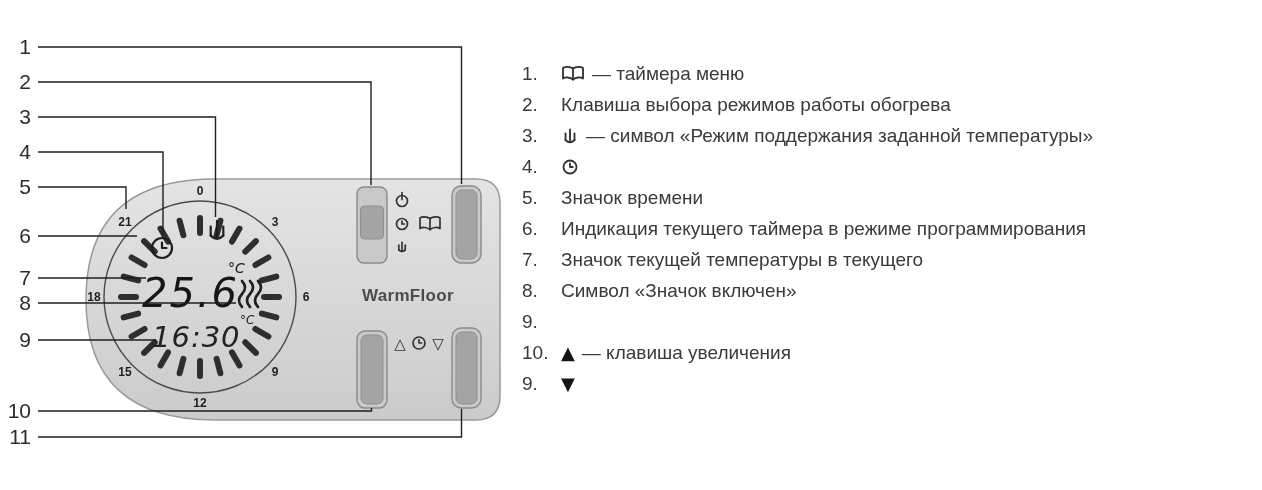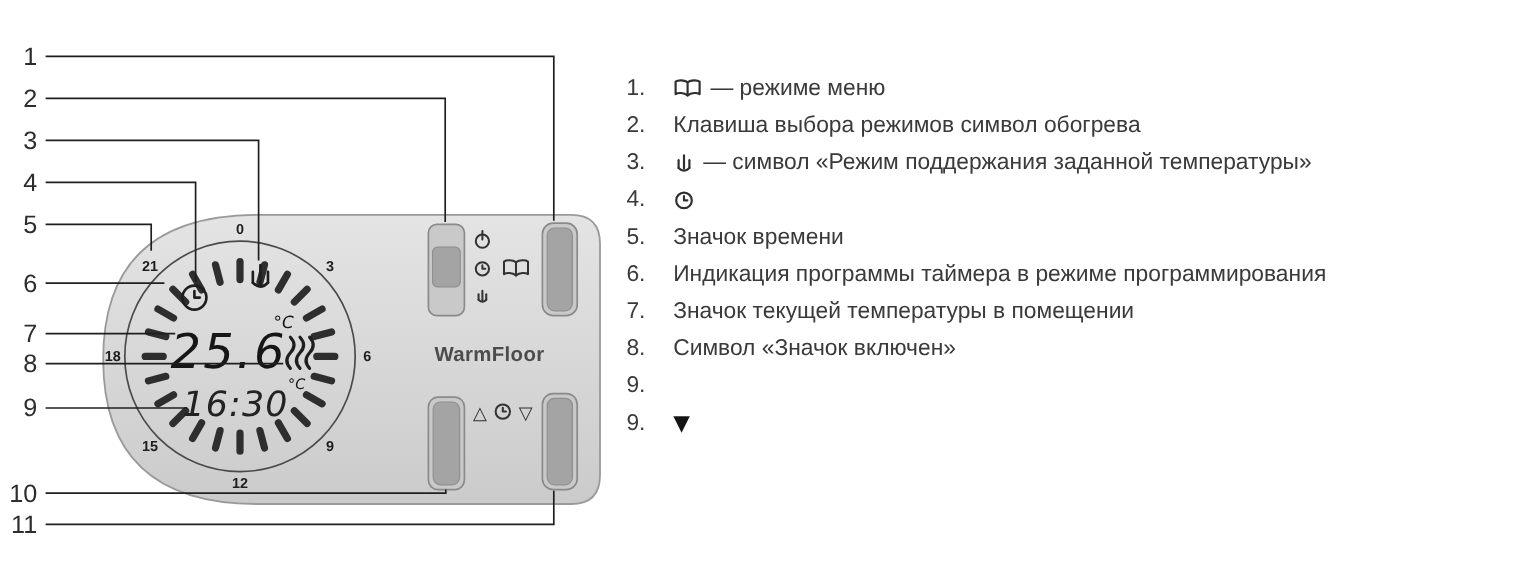--- a/index.html
+++ b/index.html
@@ -208,26 +208,26 @@
   <div class="legend">
 
     <div class="legend-row">
       <span class="num">1.</span>
       <span class="licon">
         <svg class="lg-icon" width="24" height="18" viewBox="-12 -9 24 18">
           <path d="M0 -5.5 C-3 -7.5 -8 -7.5 -10 -6 L-10 4.5 C-8 3 -3 3 0 5.5 C3 3 8 3 10 4.5 L10 -6 C8 -7.5 3 -7.5 0 -5.5 Z"></path>
           <path d="M0 -5.5 V5.5"></path>
         </svg>
       </span>
-      <span>— режиме меню</span>
+      <span>— таймера меню</span>
     </div>
 
     <div class="legend-row">
       <span class="num">2.</span>
-      <span>Клавиша выбора режимов символ обогрева</span>
+      <span>Клавиша выбора режимов работы обогрева</span>
     </div>
 
     <div class="legend-row">
       <span class="num">3.</span>
       <span class="licon">
         <svg class="lg-icon" width="18" height="20" viewBox="-9 -10 18 20">
           <path d="M-4.5 -2.5 V4"></path>
             <path d="M0 -6.5 V4.5"></path>
             <path d="M4.5 -2.5 V4"></path>
           <path d="M-4.5 4 Q0 8.5 4.5 4"></path>
@@ -246,37 +246,42 @@
       </span>
     </div>
 
     <div class="legend-row">
       <span class="num">5.</span>
       <span>Значок времени</span>
     </div>
 
     <div class="legend-row">
       <span class="num">6.</span>
-      <span>Индикация программы таймера в режиме программирования</span>
+      <span>Индикация текущего таймера в режиме программирования</span>
     </div>
 
     <div class="legend-row">
       <span class="num">7.</span>
-      <span>Значок текущей температуры в помещении</span>
+      <span>Значок текущей температуры в текущего</span>
     </div>
 
     <div class="legend-row">
       <span class="num">8.</span>
       <span>Символ «Значок включен»</span>
     </div>
 
     <div class="legend-row">
       <span class="num">9.</span>
     </div>
 
+    <div class="legend-row">
+      <span class="num">10.</span>
+      <span class="glyph">▲</span>
+      <span>— клавиша увеличения</span>
+    </div>
 
     <div class="legend-row">
       <span class="num">9.</span>
       <span class="glyph">▼</span>
     </div>
 
   </div>
 </div>
 
 </body></html>

